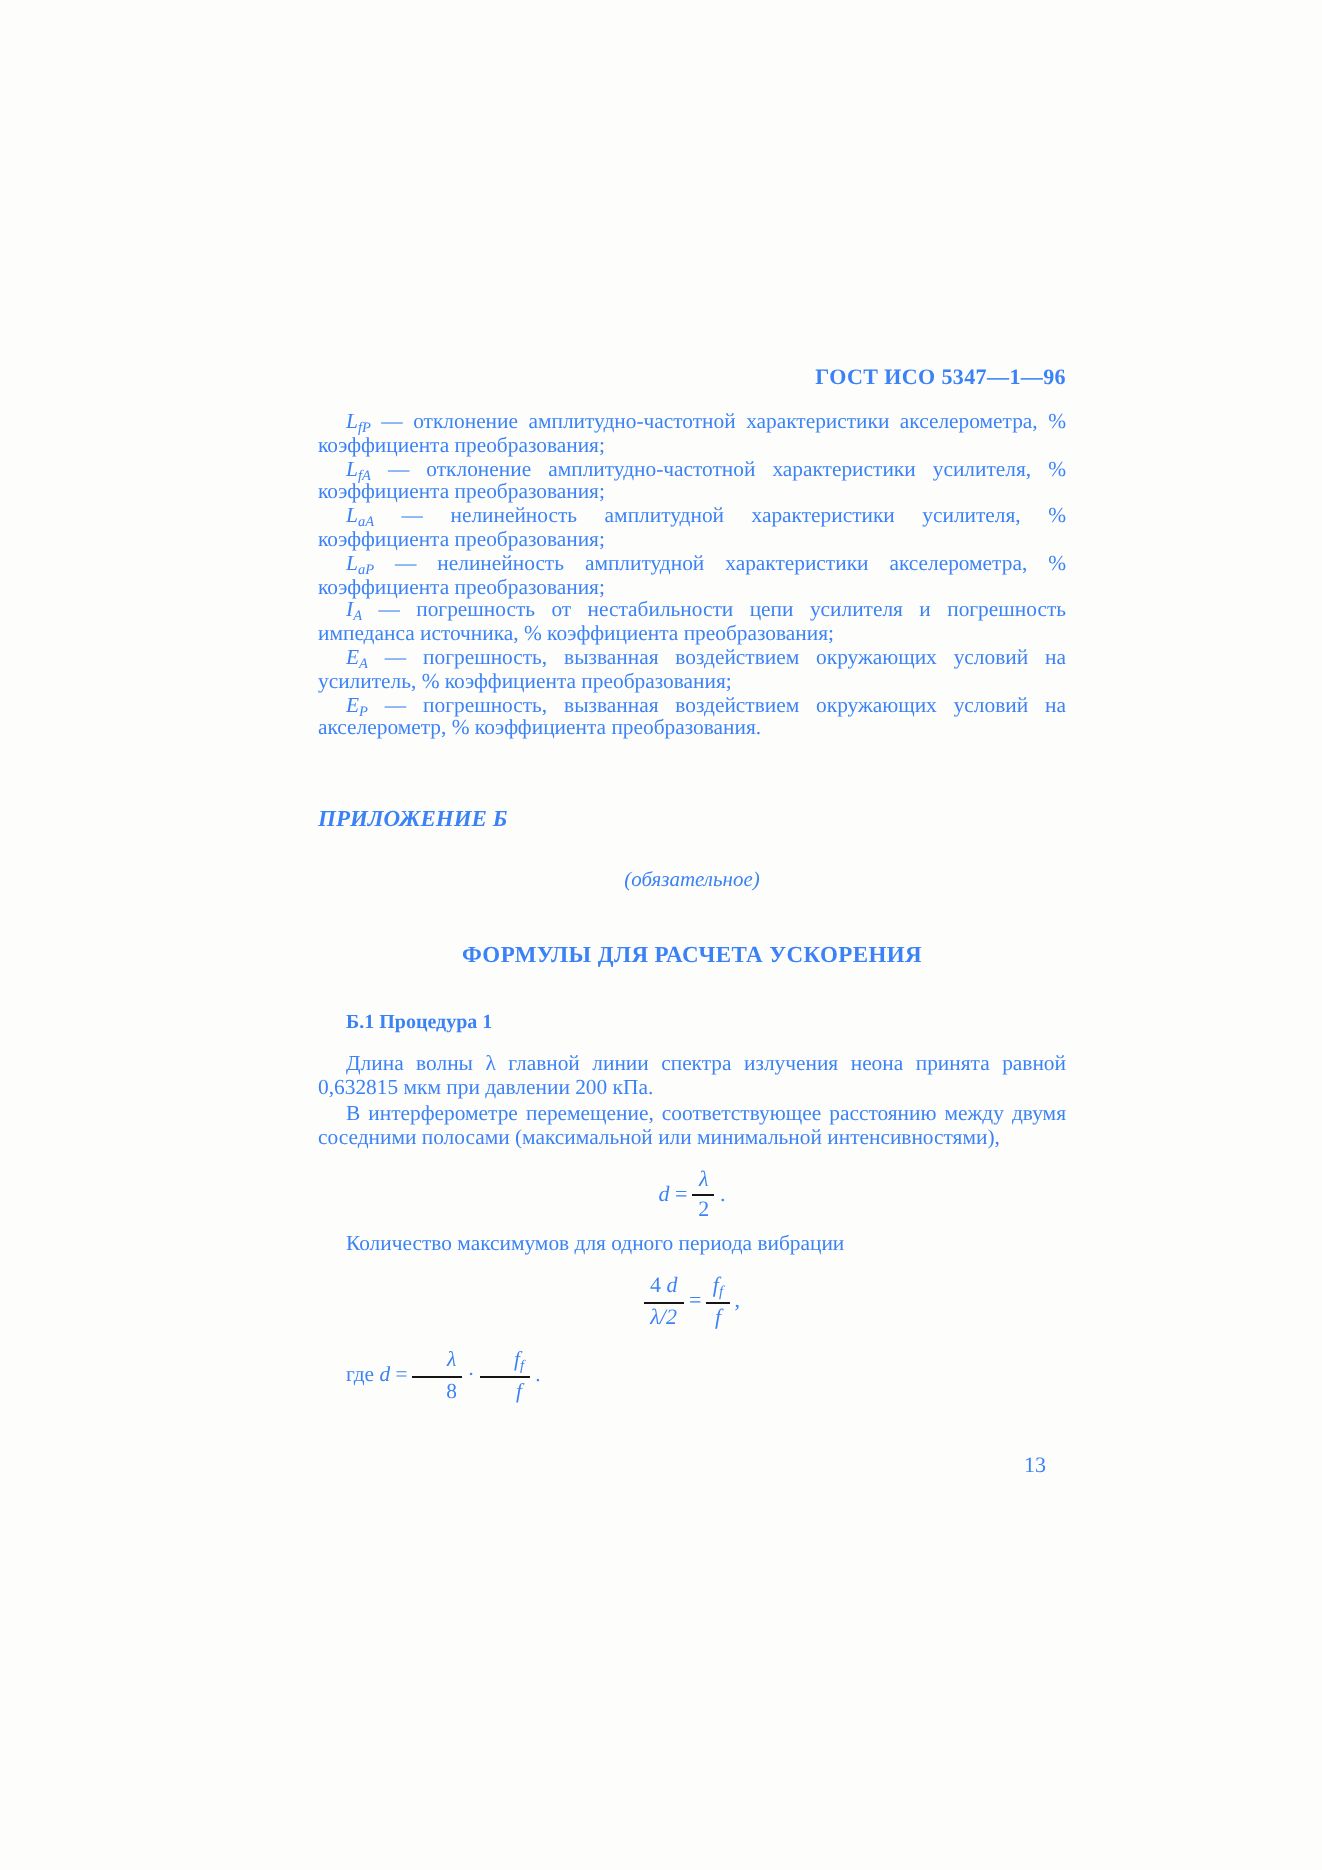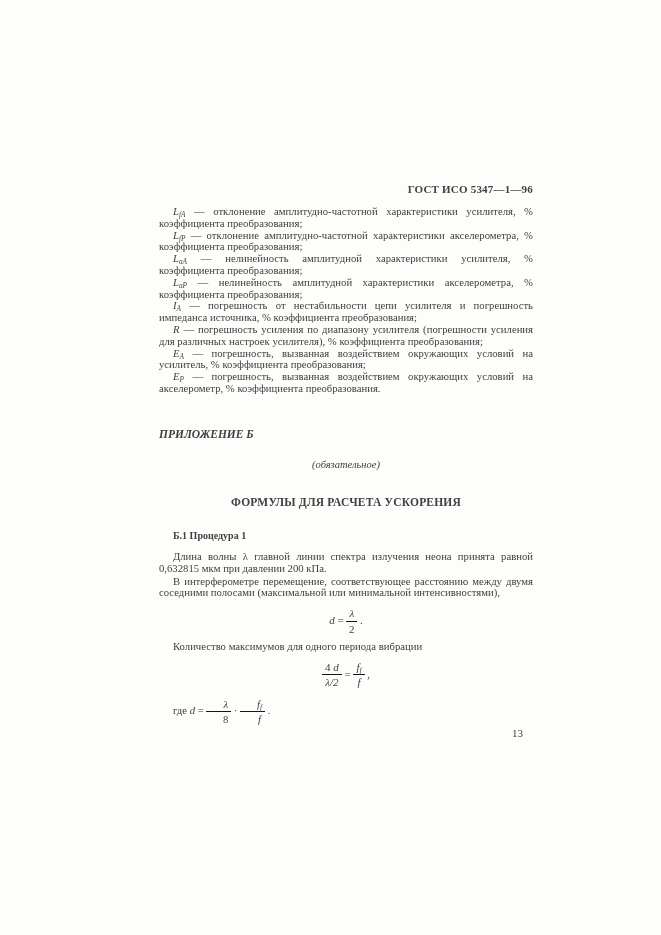--- a/index.html
+++ b/index.html
@@ -3,21 +3,21 @@
 <meta charset="utf-8">
 <style>
   * { box-sizing: border-box; }
   html, body { margin: 0; padding: 0; background: #ffffff; }
   .page {
     position: relative;
     width: 661px;
     height: 935px;
     background: #fdfdfb;
     font-family: "Liberation Serif", serif;
-    color: #404040;
+    color: #3b82f6;
     overflow: hidden;
   }
   .content {
     position: absolute;
     left: 159px;
     top: 183px;
     width: 374px;
   }
   .doc-header {
     font-size: 11px;
@@ -95,26 +95,25 @@
   i { font-style: italic; }
 </style>
 </head>
 <body>
 
 <div class="page">
   <div class="content">
 
     <p class="doc-header">ГОСТ ИСО 5347—1—96</p>
 
+    <p class="def"><span class="sym"><span>L</span><sub>fP</sub></span><span> — отклонение амплитудно-частотной характеристики акселерометра, % коэффициента преобразования;</span></p>
     <p class="def"><span class="sym"><span>L</span><sub>fA</sub></span><span> — отклонение амплитудно-частотной характеристики усилителя, % коэффициента преобразования;</span></p>
-    <p class="def"><span class="sym"><span>L</span><sub>fP</sub></span><span> — отклонение амплитудно-частотной характеристики акселерометра, % коэффициента преобразования;</span></p>
     <p class="def"><span class="sym"><span>L</span><sub>aA</sub></span><span> — нелинейность амплитудной характеристики усилителя, % коэффициента преобразования;</span></p>
     <p class="def"><span class="sym"><span>L</span><sub>aP</sub></span><span> — нелинейность амплитудной характеристики акселерометра, % коэффициента преобразования;</span></p>
     <p class="def"><span class="sym"><span>I</span><sub>A</sub></span><span> — погрешность от нестабильности цепи усилителя и погрешность импеданса источника, % коэффициента преобразования;</span></p>
-    <p class="def"><span class="sym"><span>R</span><sub></sub></span><span> — погрешность усиления по диапазону усилителя (погрешности усиления для различных настроек усилителя), % коэффициента преобразования;</span></p>
     <p class="def"><span class="sym"><span>E</span><sub>A</sub></span><span> — погрешность, вызванная воздействием окружающих условий на усилитель, % коэффициента преобразования;</span></p>
     <p class="def"><span class="sym"><span>E</span><sub>P</sub></span><span> — погрешность, вызванная воздействием окружающих условий на акселерометр, % коэффициента преобразования.</span></p>
 
     <p class="appendix-title">ПРИЛОЖЕНИЕ Б</p>
     <p class="appendix-sub">(обязательное)</p>
 
     <p class="section-title">ФОРМУЛЫ ДЛЯ РАСЧЕТА УСКОРЕНИЯ</p>
 
     <p class="proc-heading">Б.1 Процедура 1</p>
 

